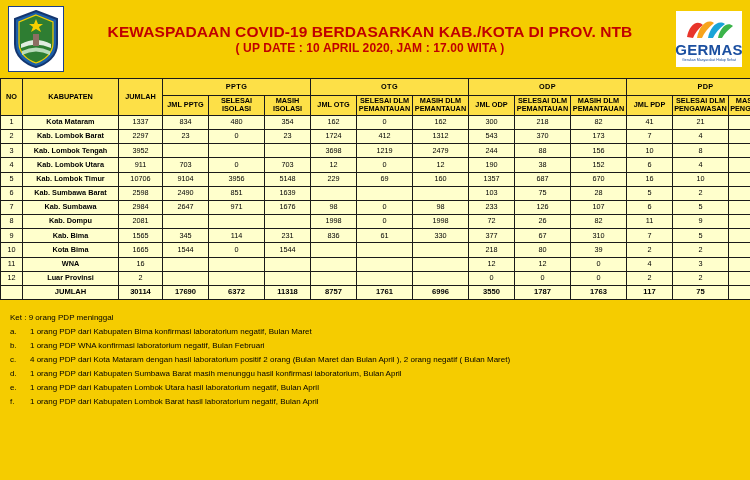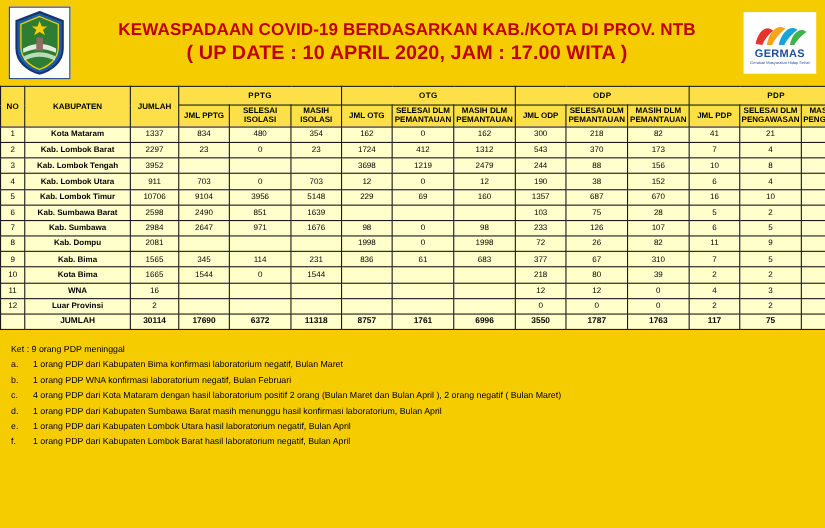--- a/index.html
+++ b/index.html
@@ -22,26 +22,26 @@
     background:#ffffff;
     border:1px solid #1b3f8b;
     display:flex;align-items:center;justify-content:center;
   }
   .logo-left svg{display:block;}
   .title-wrap{
     flex:1 1 auto;text-align:center;color:#c00000;
     line-height:1.25;
   }
   .title-line1{font-size:15.5px;font-weight:bold;letter-spacing:.1px;}
-  .title-line2{font-size:18px;font-weight:bold;letter-spacing:.1px;}
+  .title-line2{font-size:12px;font-weight:bold;letter-spacing:.1px;}
   .logo-right{
     width:66px;height:56px;flex:0 0 66px;background:#ffffff;
     display:flex;flex-direction:column;align-items:center;justify-content:center;
   }
-  .gmk-text{font-size:10px;font-weight:bold;color:#1b4fa0;letter-spacing:.3px;}
+  .gmk-text{font-size:15px;font-weight:bold;color:#1b4fa0;letter-spacing:.3px;}
   .gmk-sub{font-size:3.6px;color:#1b4fa0;line-height:1.5;text-align:center;}
 
   
   table.main{
     border-collapse:collapse;
     width:736px;
     margin:2px auto 0 auto;
     background:#ffffcc;
     table-layout:fixed;
   }
@@ -318,21 +318,21 @@
         </tr>
         <tr>
           <td class="rownum">9</td>
           <td class="kab">Kab. Bima</td>
           <td>1565</td>
           <td>345</td>
           <td>114</td>
           <td>231</td>
           <td>836</td>
           <td>61</td>
-          <td>683</td>
+          <td>330</td>
           <td>377</td>
           <td>67</td>
           <td>310</td>
           <td>7</td>
           <td>5</td>
           <td>2</td>
           <td>0</td>
         </tr>
         <tr>
           <td class="rownum">10</td>

